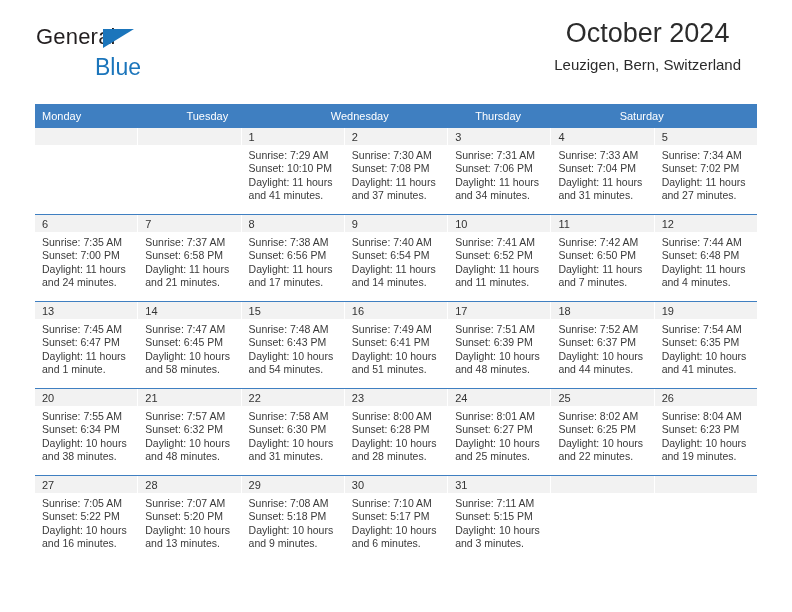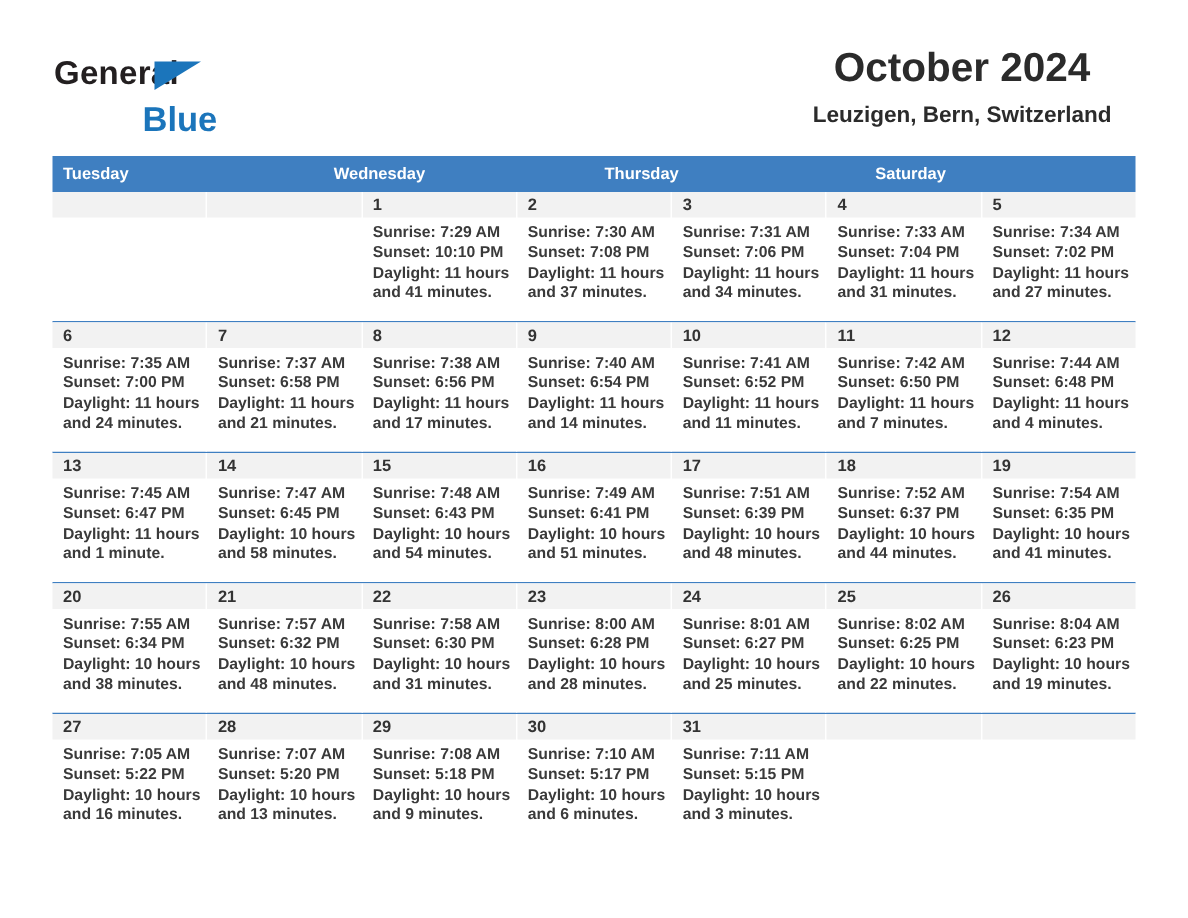--- a/index.html
+++ b/index.html
@@ -12,22 +12,21 @@
     background: #ffffff;
     font-family: "Liberation Sans", sans-serif;
     color: #222222;
     overflow: hidden;
   }
   .page {
     position: relative;
     width: 792px;
     height: 612px;
     box-sizing: border-box;
-    padding: 12px 35px;
-    font-weight: bold;
+    padding: 0 35px;
   }
 
   
   .header {
     position: relative;
     height: 72px;
     padding-top: 22px;
     box-sizing: border-box;
   }
   .brand {
@@ -157,20 +156,21 @@
     <div class="titles">
       <div class="cal-title">October 2024</div>
       <div class="cal-subtitle">Leuzigen, Bern, Switzerland</div>
     </div>
 
   </div>
 
   <div class="calendar">
 
     <div class="weekday-row">
+      <div class="weekday">Monday</div>
       <div class="weekday">Tuesday</div>
       <div class="weekday">Wednesday</div>
       <div class="weekday">Thursday</div>
       <div class="weekday">Saturday</div>
     </div>
 
     <div id="weeks-container">
         <div class="week-row first">
           <div class="day-cell empty">
             <div class="day-num"></div>

